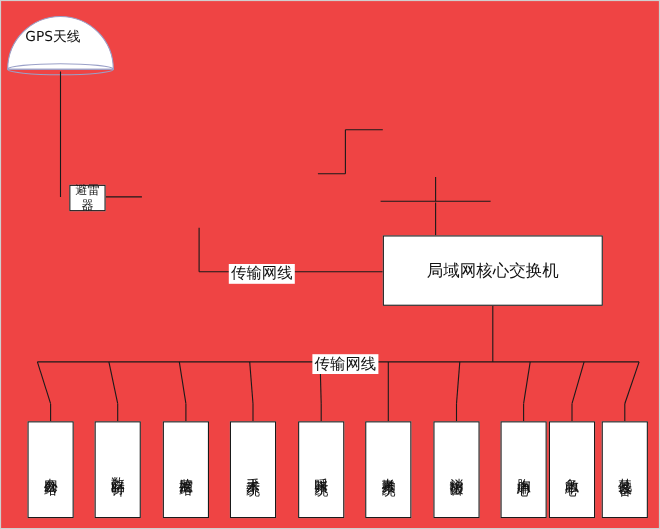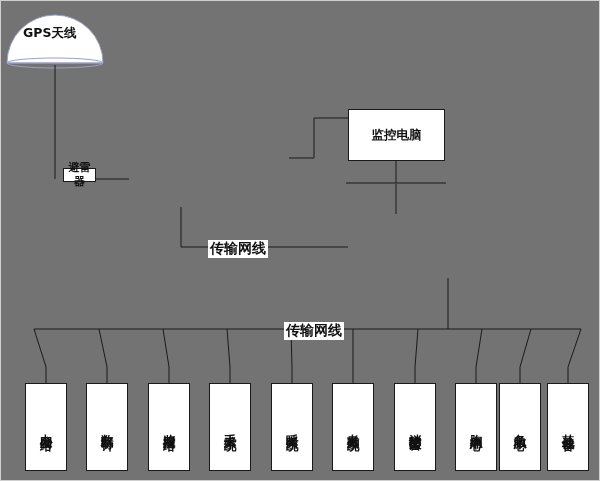--- a/index.html
+++ b/index.html
@@ -4,26 +4,25 @@
 <style>
   html, body {
     margin: 0;
     padding: 0;
     background: #ffffff;
   }
   #root {
     position: relative;
     width: 600px;
     height: 481px;
-    background: #737373;
+    background: #ef4444;
     font-family: "DejaVu Sans", "Liberation Sans", sans-serif;
     overflow: hidden;
     border: 1px solid #cfcfcf;
     box-sizing: border-box;
-    font-weight: bold;
   }
   .svg-layer {
     position: absolute;
     left: 0;
     top: 0;
     width: 600px;
     height: 481px;
   }
   .box {
     position: absolute;
@@ -126,25 +125,25 @@
 
     <line x1="530" y1="328" x2="519" y2="366" stroke="#1a1a1a" stroke-width="1"></line>
     <line x1="519" y1="366" x2="519" y2="382" stroke="#1a1a1a" stroke-width="1"></line>
 
     <line x1="580" y1="328" x2="567" y2="366" stroke="#1a1a1a" stroke-width="1"></line>
     <line x1="567" y1="366" x2="567" y2="382" stroke="#1a1a1a" stroke-width="1"></line>
   </svg>
 
   <div class="gps-label" style="left:22px; top:24px;">GPS天线</div>
 
-  <div class="box" style="left:62px; top:167px; width:33px; height:14px; font-size:11px;">避雷器</div>
+  <div class="box" style="left:62px; top:167px; width:33px; height:24px; font-size:11px;">避雷器</div>
 
 
-  <div class="box box-monitor" style="left:347px; top:108px; width:97px; height:52px;">监控电脑</div>
 
+  <div class="box box-core" style="left:347px; top:213px; width:200px; height:64px;">局域网核心交换机</div>
 
   <div class="wire-label" style="left:207px; top:239px;">传输网线</div>
   <div class="wire-label" style="left:283px; top:321px;">传输网线</div>
 
   <div class="box box-leaf" style="left:24px; top:382px; width:42px; height:88px;">办公网络</div>
   <div class="box box-leaf" style="left:85px; top:382px; width:42px; height:88px;">数字时钟</div>
   <div class="box box-leaf" style="left:147px; top:382px; width:42px; height:88px;">监控网络</div>
   <div class="box box-leaf" style="left:208px; top:382px; width:42px; height:88px;">手术系统</div>
   <div class="box box-leaf" style="left:270px; top:382px; width:42px; height:88px;">呼叫系统</div>
   <div class="box box-leaf" style="left:331px; top:382px; width:42px; height:88px;">考勤系统</div>

